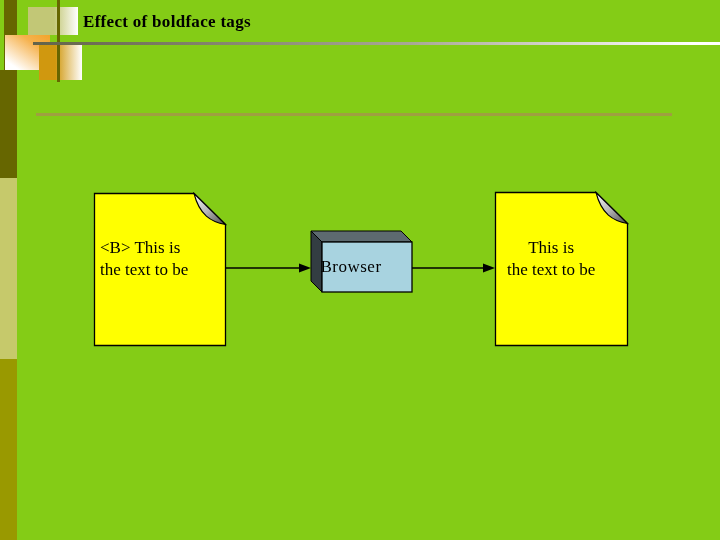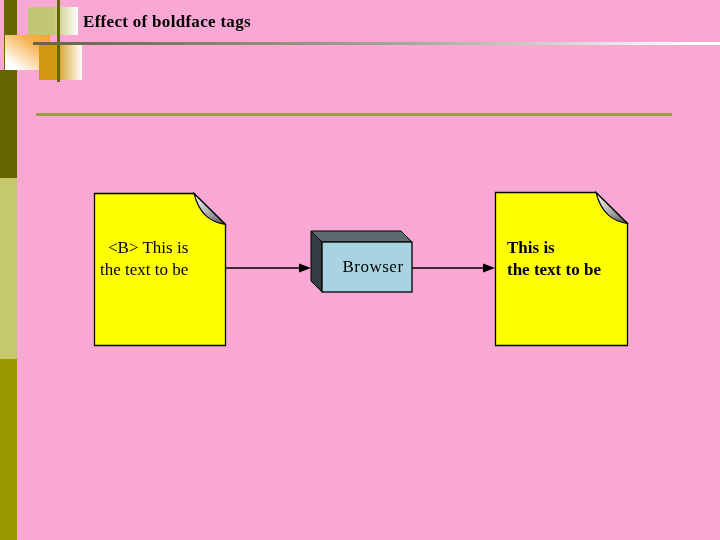--- a/index.html
+++ b/index.html
@@ -1,17 +1,17 @@
 <!DOCTYPE html>
 <html><head>
 <meta charset="utf-8">
 <style>
   html,body { margin:0; padding:0; background:#fff; }
   .slide {
-    position:relative; width:720px; height:540px; background:#f9a8d4;
+    position:relative; width:720px; height:540px; background:#84cc16;
     overflow:hidden; font-family:"Liberation Serif","DejaVu Serif",serif;
     color:#000;
   }
   .abs { position:absolute; }
 
   
   .bar-dark-top  { left:4px;  top:0;     width:13px; height:70px;  background:#666600; }
   .bar-dark      { left:0;    top:70px;  width:17px; height:108px; background:#666600; }
   .bar-sage      { left:0;    top:178px; width:17px; height:181px; background:#c6c96b; }
   .bar-olive     { left:0;    top:359px; width:17px; height:181px; background:#999900; }
@@ -38,24 +38,24 @@
 
   
   .title {
     position:absolute; left:83px; top:12px; margin:0;
     font-size:17px; font-weight:bold; letter-spacing:0.3px; color:#000;
   }
 
   
   .diagram { position:absolute; left:0; top:0; }
   .doc-text { position:absolute; font-size:17px; line-height:22px; white-space:nowrap; }
-  .doc-text-src { left:100px; top:237px;text-align:right; }
-  .doc-text-out { left:507px; top:237px; font-weight:bold; }
+  .doc-text-src { left:100px; top:237px; }
+  .doc-text-out { left:507px; top:237px; font-weight:normal;text-align:center; }
   .browser-label {
-    position:absolute; left:328px; top:242px; width:90px; height:50px;
+    position:absolute; left:306px; top:242px; width:90px; height:50px;
     display:flex; align-items:center; justify-content:center;
     font-size:17px; letter-spacing:0.5px;
   }
 </style>
 </head>
 <body>
 
 <div class="slide">
 
   <div class="abs bar-dark-top"></div>

